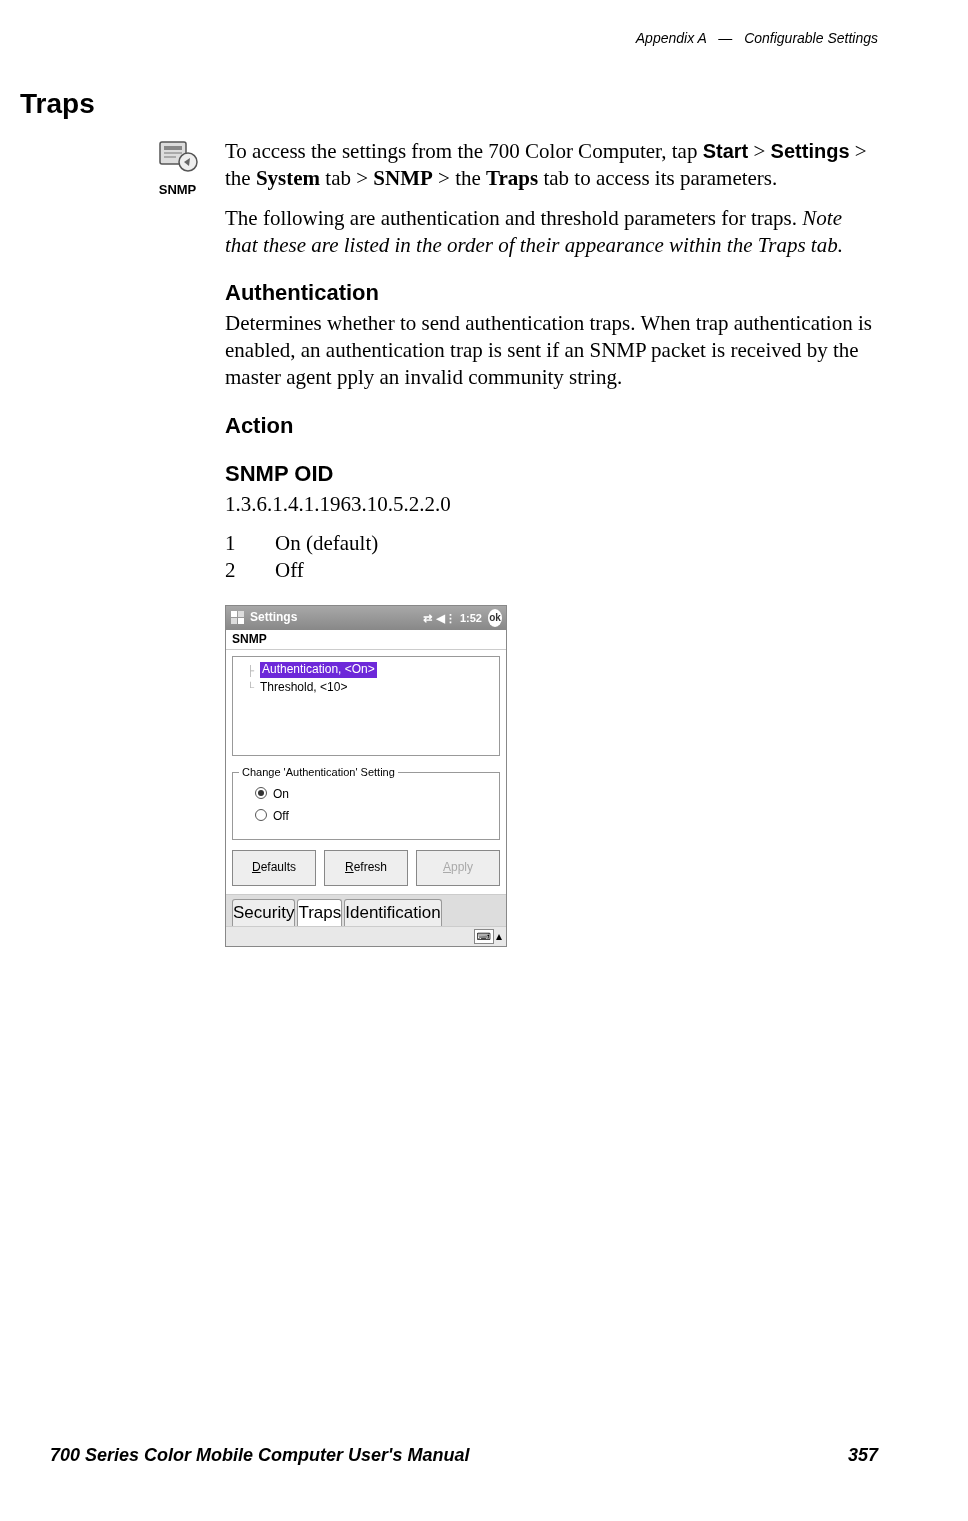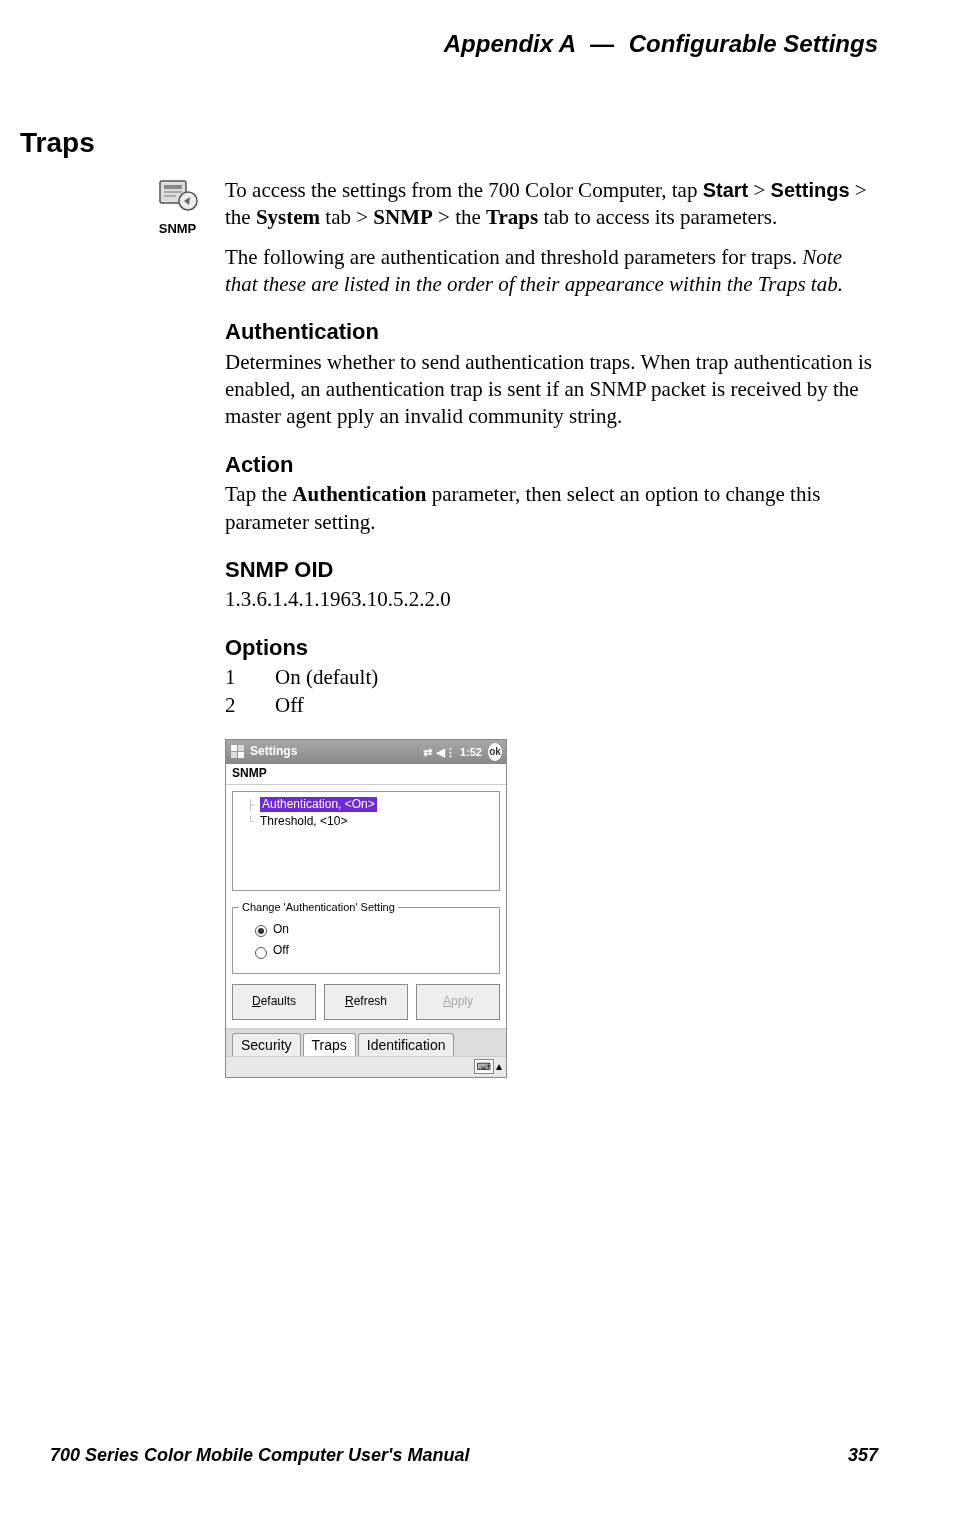--- a/index.html
+++ b/index.html
@@ -8,24 +8,24 @@
       height: 1521px;
       background: #ffffff;
       font-family: Georgia, 'Times New Roman', serif;
       color: #000;
       position: relative;
       padding: 30px 90px 60px 50px;
     }
     .header-line {
       text-align: right;
       font-family: Arial, Helvetica, sans-serif;
-      font-weight: bold;
+      font-weight: normal;
       font-style: italic;
-      font-size: 24px;
-      margin-bottom: 69px;
+      font-size: 14px;
+      margin-bottom: 42px;
     }
     .header-sep { font-style: normal; padding: 0 8px; }
     h1.section-title {
       font-family: Arial, Helvetica, sans-serif;
       font-weight: bold;
       font-size: 28px;
       margin-bottom: 18px;
       margin-left: -30px;
     }
     .content-row { display: flex; gap: 20px; margin-left: 100px; }
@@ -114,33 +114,33 @@
     .tree-conn { color:#aaa; font-size:10px; width:10px; display:inline-block; }
     .dev-group {
       border: 1px solid #999;
       margin: 16px 6px 6px 6px;
       padding: 10px 8px 8px 8px;
       position:relative;
     }
     .dev-group-legend {
       position:absolute; top:-8px; left:6px; background:#fff; padding:0 3px; font-size:11px;
     }
-    .radio-row { display:flex; align-items:flex-end; gap:6px; margin:4px 0 6px 14px; font-size:12px; }
+    .radio-row { display:flex; align-items:flex-start; gap:6px; margin:4px 0 6px 14px; font-size:12px; }
     .radio { width:12px; height:12px; border:1px solid #555; border-radius:50%; display:inline-flex; align-items:center; justify-content:center; }
     .radio.checked::after { content:""; width:6px; height:6px; background:#333; border-radius:50%; display:block; }
     .dev-buttons { display:flex; gap:8px; padding:4px 6px 8px 6px; }
     .dev-btn {
       flex:1; border:1px solid #888; background:#eee; font-size:12px;
       height:36px; display:flex; align-items:center; justify-content:center;
     }
     .dev-btn.disabled { color:#aaa; }
     .dev-btn .ul { text-decoration: underline; }
     .dev-tabs { display:flex; border-top:1px solid #ccc; background:#ddd; padding:4px 6px 0 6px; gap:2px; }
     .dev-tab {
-      border:1px solid #999; border-bottom:none; padding:2px 8px; font-size:14px; background:#eee;
+      border:1px solid #999; border-bottom:none; padding:2px 0; font-size:17px; background:#eee;
       border-top-left-radius:3px; border-top-right-radius:3px;
     }
     .dev-tab.active { background:#fff; }
     .dev-bottombar {
       display:flex; justify-content:flex-end; align-items:center;
       padding:2px 4px; background:#e8e8e8; border-top:1px solid #ccc; gap:2px;
     }
     .kbd-icon { border:1px solid #888; padding:0 2px; font-size:10px; background:#fff; }
   </style>
 </head>
@@ -174,28 +174,24 @@
       <span>To access the settings from the 700 Color Computer, tap </span><span class="bold-sans">Start</span><span> &gt; </span><span class="bold-sans">Settings</span><span> &gt; the </span><b class="rb">System</b><span> tab &gt; </span><b class="rb">SNMP</b><span> &gt; the </span><b class="rb">Traps</b><span> tab to access its parameters.</span>
     </p>
     <p>
       <span>The following are authentication and threshold parameters for traps. </span><i class="ri">Note that these are listed in the order of their appearance within the Traps tab.</i>
     </p>
 
     <h3 class="subhead">Authentication</h3>
     <p>Determines whether to send authentication traps. When trap authentication is enabled, an authentication trap is sent if an SNMP packet is received by the master agent pply an invalid community string.</p>
 
     <h3 class="subhead">Action</h3>
-    <p>
-      <span>Tap the </span><b class="rb">Authentication</b><span> parameter, then select an option to change this parameter setting.</span>
-    </p>
 
     <h3 class="subhead">SNMP OID</h3>
     <p>1.3.6.1.4.1.1963.10.5.2.2.0</p>
 
-    <h3 class="subhead">Options</h3>
     <div class="opt-row">
       <span class="opt-num">1</span>
       <span>On (default)</span>
     </div>
     <div class="opt-row">
       <span class="opt-num">2</span>
       <span>Off</span>
     </div>
 
     <div class="device">

